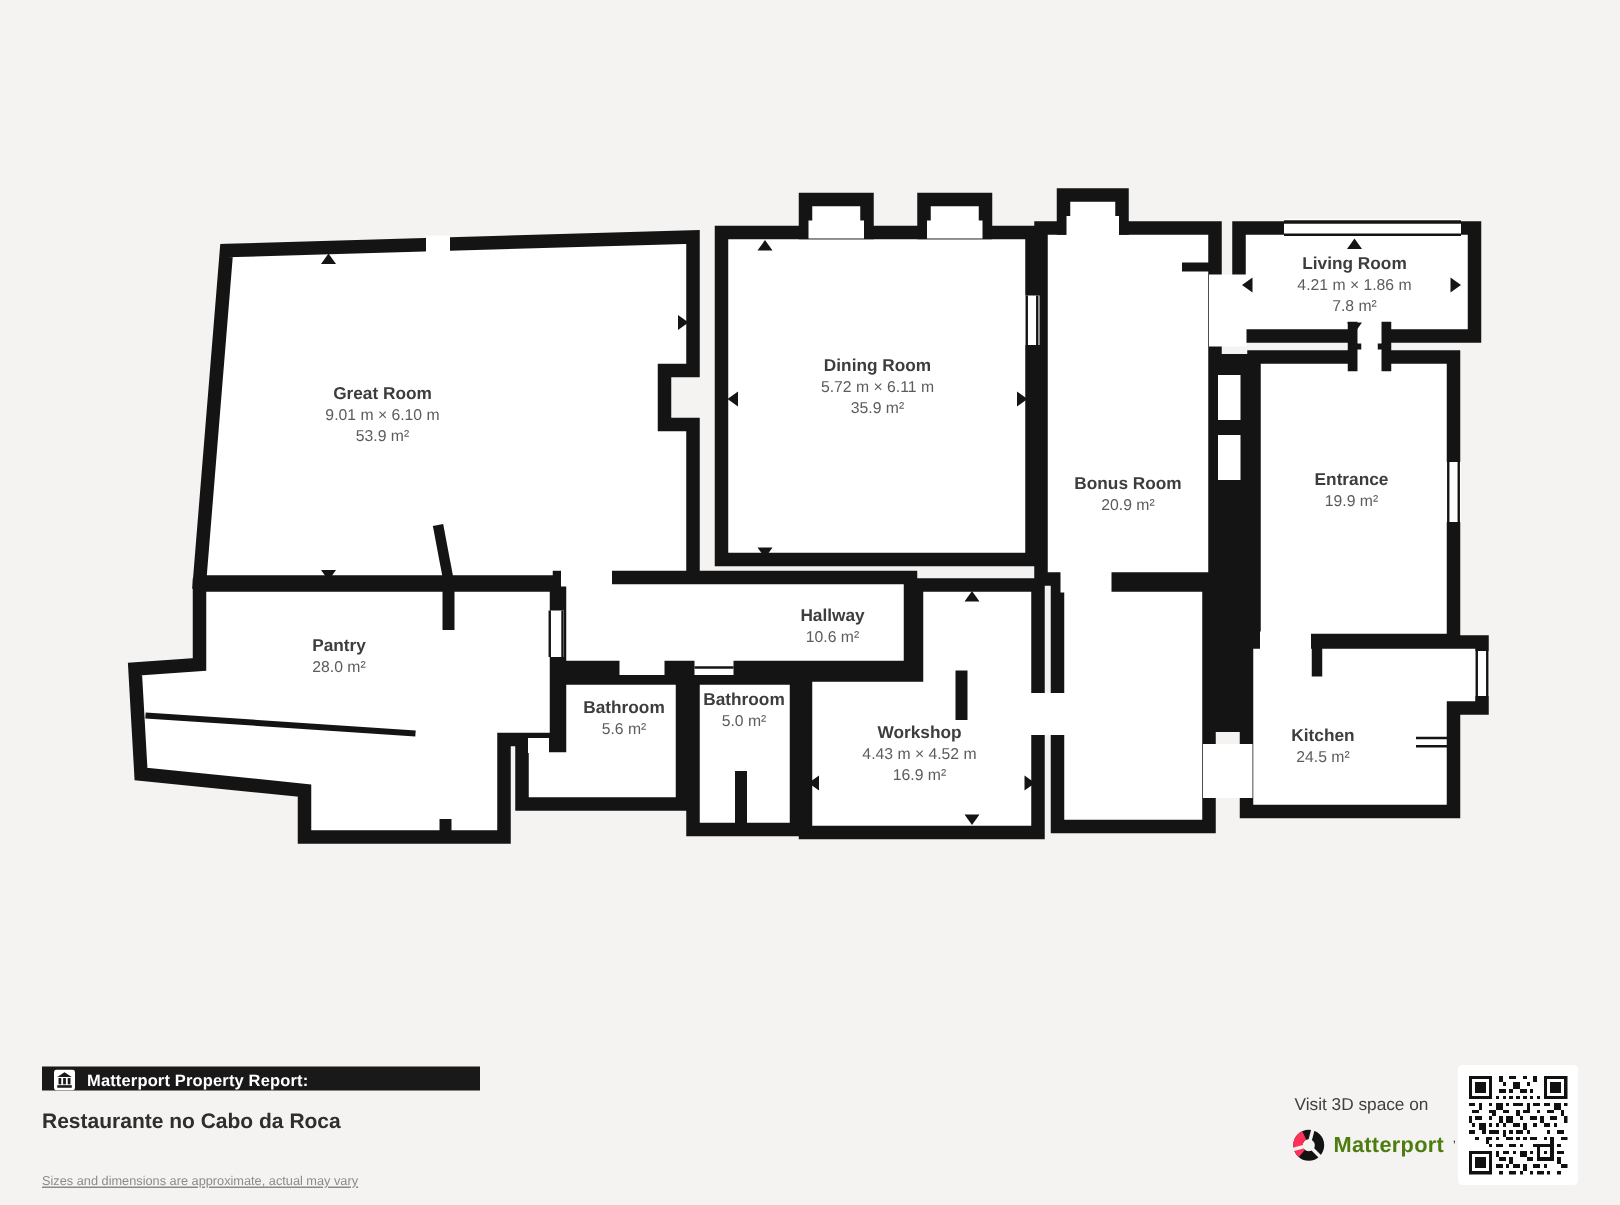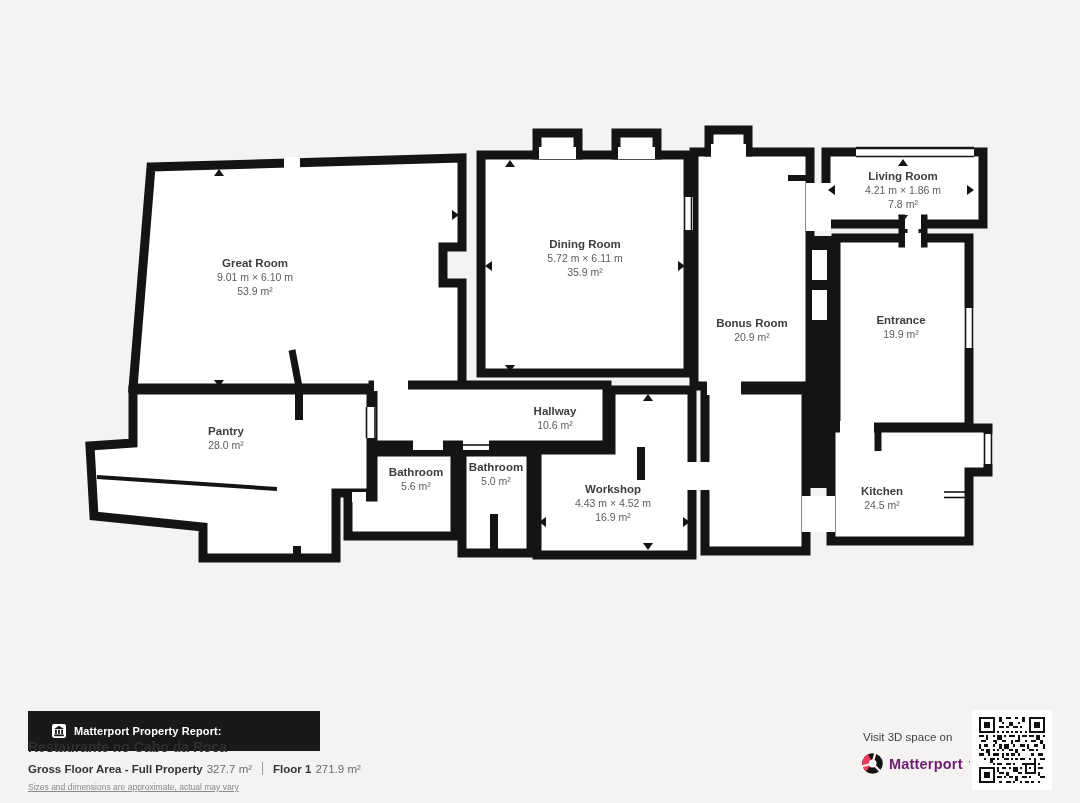--- a/index.html
+++ b/index.html
@@ -2,31 +2,31 @@
 <html><head>
 <meta charset="utf-8">
 <style>
   html,body{margin:0;padding:0;}
   body{width:1080px;height:803px;background:#f4f3f1;font-family:"Liberation Sans",sans-serif;overflow:hidden;}
   #stage{position:relative;width:1080px;height:803px;}
   #plan-svg{position:absolute;left:0;top:0;}
   .room-label{position:absolute;transform:translate(-50%,-50%);text-align:center;white-space:nowrap;z-index:5;}
   .rname{font-weight:bold;font-size:11.5px;color:#3d3d3d;line-height:14px;}
   .rdim{font-size:10.5px;color:#5c5c5c;line-height:14px;}
-  .footer-bar{position:absolute;left:28px;top:711px;width:292px;height:40px;background:#191919;color:#fff;
-    display:flex;align-items:center;gap:8px;padding-left:24px;box-sizing:border-box;}
+  .footer-bar{position:absolute;left:28px;top:711px;width:292px;height:16px;background:#191919;color:#fff;
+    display:flex;align-items:flex-end;gap:8px;padding-left:8px;box-sizing:border-box;}
   .footer-bar-text{font-size:11px;font-weight:bold;letter-spacing:.1px;}
   .prop-title{position:absolute;left:28px;top:739px;font-size:14px;font-weight:bold;color:#2e2e2e;}
   .stats-line{position:absolute;left:28px;top:762px;font-size:11.5px;color:#6a6a6a;display:flex;align-items:center;}
   .stats-line b{color:#333;margin-right:4px;}
   .stat-divider{display:inline-block;width:1px;height:13px;background:#999;margin:0 10px;}
   .disclaimer{position:absolute;left:28px;top:782px;font-size:8.5px;color:#8a8a8a;text-decoration:underline;}
   .cta-visit{position:absolute;left:863px;top:731px;font-size:11.5px;color:#3f3f3f;text-align:center;}
   .cta-brand{position:absolute;left:861px;top:752px;display:flex;align-items:center;gap:5px;}
-  .brand-word{font-size:14.5px;color:#701a75;font-weight:bold;letter-spacing:.2px;}
+  .brand-word{font-size:14.5px;color:#4d7c0f;font-weight:bold;letter-spacing:.2px;}
   .brand-tm{font-size:8px;color:#1c1c1c;vertical-align:super;margin-left:1px;}
   .qr-card{position:absolute;left:972px;top:710px;width:80px;height:80px;background:#fff;border-radius:3px;
     display:flex;align-items:center;justify-content:center;}
 </style>
 </head>
 <body>
 
 <div id="stage">
 
   <svg id="plan-svg" width="1080" height="803" viewBox="0 0 1080 803">
@@ -187,27 +187,20 @@
       <rect x="2.8" y="5.3" width="1.7" height="3.9" fill="#191919"></rect>
       <rect x="5.65" y="5.3" width="1.7" height="3.9" fill="#191919"></rect>
       <rect x="8.5" y="5.3" width="1.7" height="3.9" fill="#191919"></rect>
       <rect x="2" y="9.7" width="9" height="1.6" fill="#191919"></rect>
     </svg>
     <span class="footer-bar-text">Matterport Property Report:</span>
   </div>
 
   <div class="prop-title">Restaurante no Cabo da Roca</div>
 
-  <div class="stats-line">
-    <b>Gross Floor Area - Full Property</b>
-    <span>327.7 m²</span>
-    <span class="stat-divider"></span>
-    <b>Floor 1</b>
-    <span>271.9 m²</span>
-  </div>
 
   <div class="disclaimer">Sizes and dimensions are approximate, actual may vary</div>
 
   <div class="cta-visit">Visit 3D space on</div>
 
   <div class="cta-brand">
     <svg width="23" height="23" viewBox="0 0 24 24">
       <circle cx="12" cy="12" r="7.5" fill="none" stroke="#131313" stroke-width="6.5"></circle>
       <circle cx="12" cy="12" r="7.5" fill="none" stroke="#ff3158" stroke-width="6.5" stroke-dasharray="15 33" transform="rotate(130 12 12)"></circle>
       <g stroke="#f4f3f1" stroke-width="2.4">

